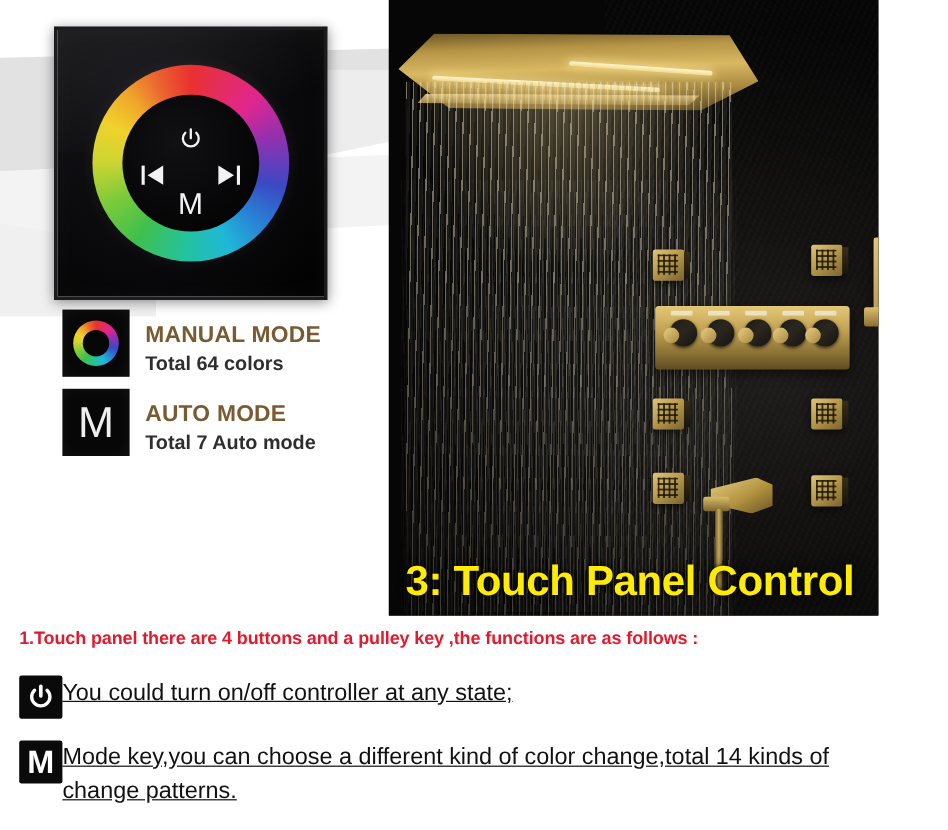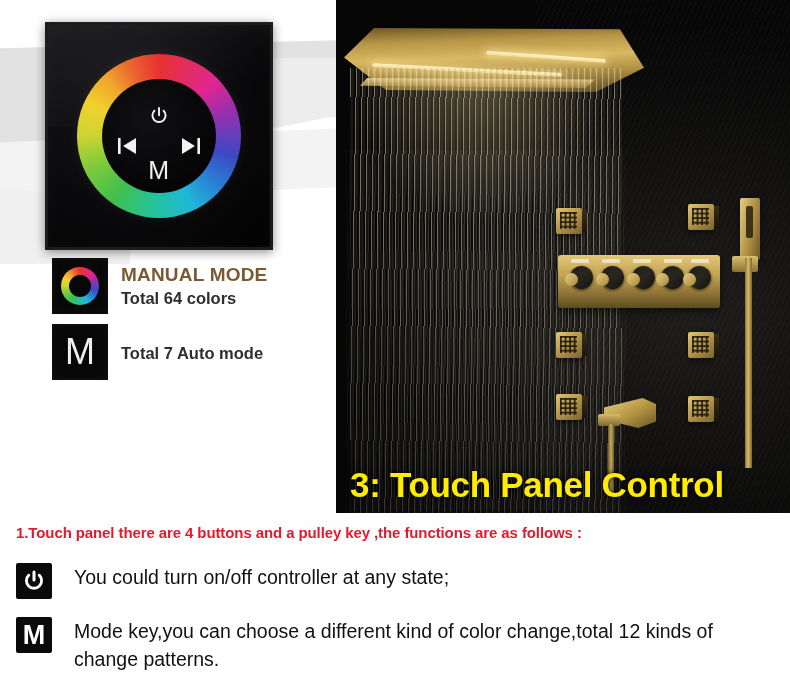--- a/index.html
+++ b/index.html
@@ -80,21 +80,21 @@
   .ico-prev{position:absolute;left:14px;top:56px;width:24px;height:22px;}
   .ico-next{position:absolute;right:14px;top:56px;width:24px;height:22px;}
   .ico-m{
     position:absolute;left:50%;bottom:10px;transform:translateX(-50%);
     color:#f2f2f2;font-size:25px;font-weight:400;line-height:1;
     font-family:"Liberation Sans", sans-serif;letter-spacing:.5px;
   }
 
   
   .legend{position:absolute;left:52px;top:258px;width:280px;}
-  .legend-row{display:flex;align-items:center;margin-bottom:10px;}
+  .legend-row{display:flex;align-items:flex-end;margin-bottom:10px;}
   .legend-chip{
     width:56px;height:56px;flex:0 0 56px;background:#070708;
     display:flex;align-items:center;justify-content:center;
     box-shadow:inset 0 0 12px rgba(255,255,255,.05);
   }
   .chip-ring{
     width:38px;height:38px;border-radius:50%;
     background:conic-gradient(from 0deg,
       #e8322f 0deg, #e0268f 45deg, #9a2fae 70deg, #3b49c4 105deg,
       #2a7fd4 130deg, #1fb7d8 155deg, #25c39a 185deg, #3fbf4e 215deg,
@@ -110,21 +110,21 @@
   .legend-txt{padding-left:13px;padding-top:2px;}
   .legend-title{
     color:#7a5a32;font-size:19px;font-weight:bold;letter-spacing:.2px;line-height:1.15;
   }
   .legend-sub{
     color:#2e2e2e;font-size:16.5px;font-weight:700;line-height:1.3;margin-top:2px;
   }
 
   
   .photo{
-    position:absolute;left:336px;top:0;width:454px;height:513px;
+    position:absolute;left:324px;top:0;width:408px;height:513px;
     overflow:hidden;background:#000;
   }
   .photo-wall{
     position:absolute;inset:0;
     background:
       radial-gradient(ellipse 70% 55% at 78% 60%, #1e1d1b 0%, #121110 45%, #060606 100%),
       #050505;
   }
   .wall-tex{
     position:absolute;right:0;top:0;width:56%;height:100%;
@@ -270,22 +270,23 @@
     letter-spacing:-.1px;
   }
   .instr{position:absolute;left:16px;top:563px;width:760px;}
   .instr-row{display:flex;align-items:flex-start;margin-bottom:18px;}
   .instr-chip{
     flex:0 0 36px;width:36px;height:36px;background:#0a0a0a;
     display:flex;align-items:center;justify-content:center;border-radius:2px;
   }
   .instr-chip .mglyph{color:#fff;font-size:27px;line-height:1;font-weight:bold;}
   .instr-txt{
-    padding-left:22px;color:#111;font-size:19.5px;line-height:1.45;font-weight:400;
+    color:#111;font-size:19.5px;line-height:1.45;font-weight:400;
     max-width:700px;
+    text-decoration:underline;
   }
 </style>
 </head>
 <body>
 
 <div class="stage">
 
   <div class="bg-band-a"></div>
   <div class="bg-band-c"></div>
   <div class="bg-band-b"></div>
@@ -329,20 +330,21 @@
         <div class="legend-title">MANUAL MODE</div>
         <div class="legend-sub">Total 64 colors</div>
       </div>
     </div>
 
     <div class="legend-row">
       <div class="legend-chip">
         <div class="chip-m">M</div>
       </div>
       <div class="legend-txt">
+        <div class="legend-title">AUTO MODE</div>
         <div class="legend-sub">Total 7 Auto mode</div>
       </div>
     </div>
 
   </div>
 
   <div class="photo">
     <div class="photo-wall"></div>
     <div class="wall-tex"></div>
 
@@ -417,18 +419,18 @@
           <path d="M7.2 6.6 A7.0 7.0 0 1 0 16.8 6.6" stroke="#ffffff" stroke-width="2.6" fill="none" stroke-linecap="round"></path>
         </svg>
       </div>
       <div class="instr-txt">You could turn on/off controller at any state;</div>
     </div>
 
     <div class="instr-row">
       <div class="instr-chip">
         <span class="mglyph">M</span>
       </div>
-      <div class="instr-txt">Mode key,you can choose a different kind of color change,total 12 kinds of change patterns.</div>
+      <div class="instr-txt">Mode key,you can choose a different kind of color change,total 14 kinds of change patterns.</div>
     </div>
 
   </div>
 
 </div>
 
 </body></html>

